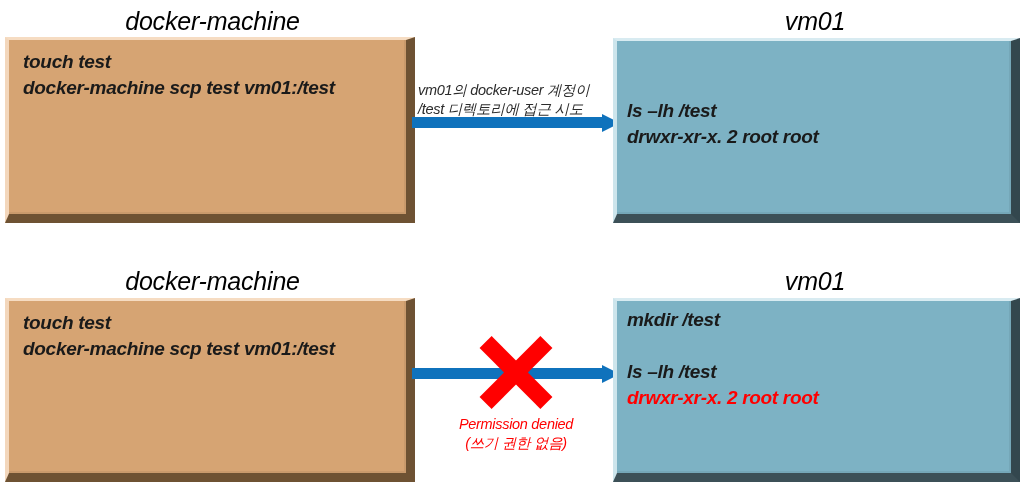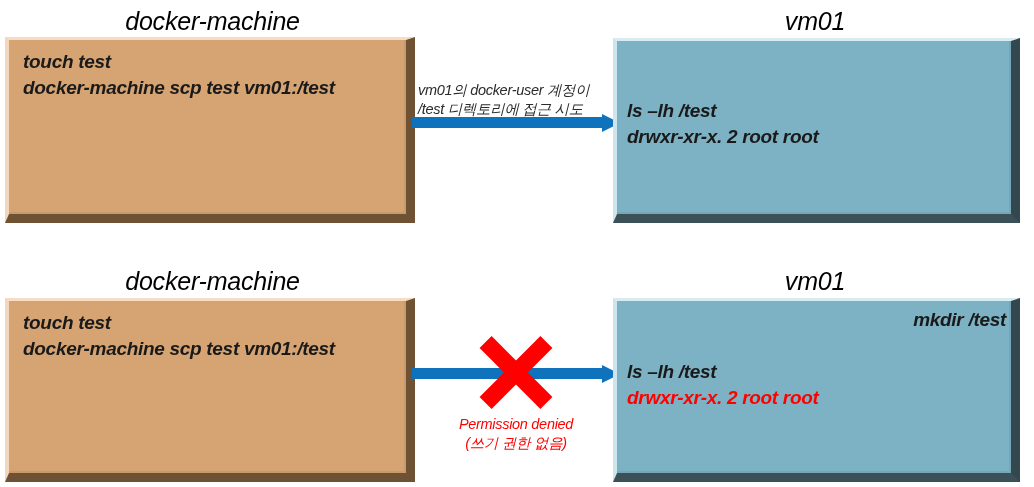--- a/index.html
+++ b/index.html
@@ -185,18 +185,18 @@
   </div>
 
   <div class="arrow-label denied" style="left:432px; top:400px; width:168px;">Permission denied</div>
 
   <div class="arrow-label denied" style="left:432px; top:419px; width:168px;">(쓰기 권한 없음)</div>
 
   <div class="node-title" style="left:740px; top:262px; width:150px;">vm01</div>
 
   <div class="box teal" style="left:613px; top:294px; width:407px; height:184px;">
     <div class="box-body"></div>
-    <div class="box-text" style="left:14px; top:9px;text-align:right;">mkdir /test</div>
+    <div class="box-text" style="left:14px; top:9px;">mkdir /test</div>
     <div class="box-text" style="left:14px; top:61px;">ls –lh  /test</div>
     <div class="box-text red" style="left:14px; top:87px;">drwxr-xr-x.   2 root root</div>
   </div>
 
 </div>
 
 </body></html>

